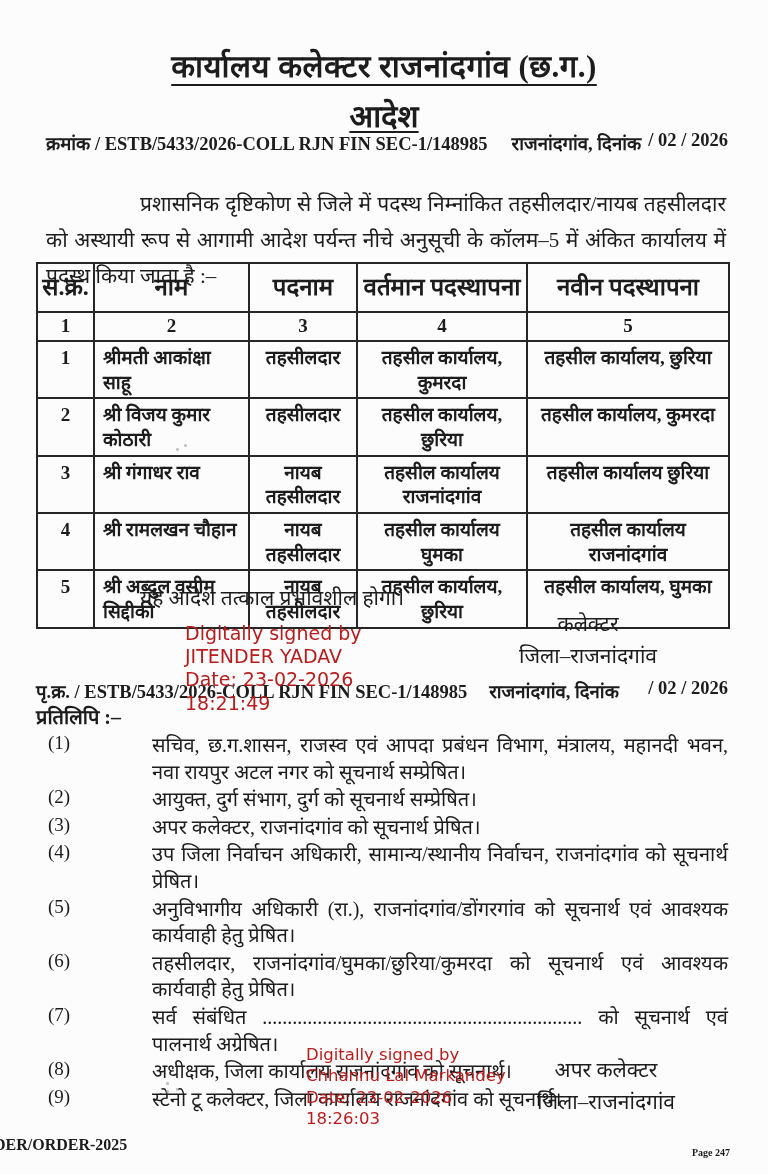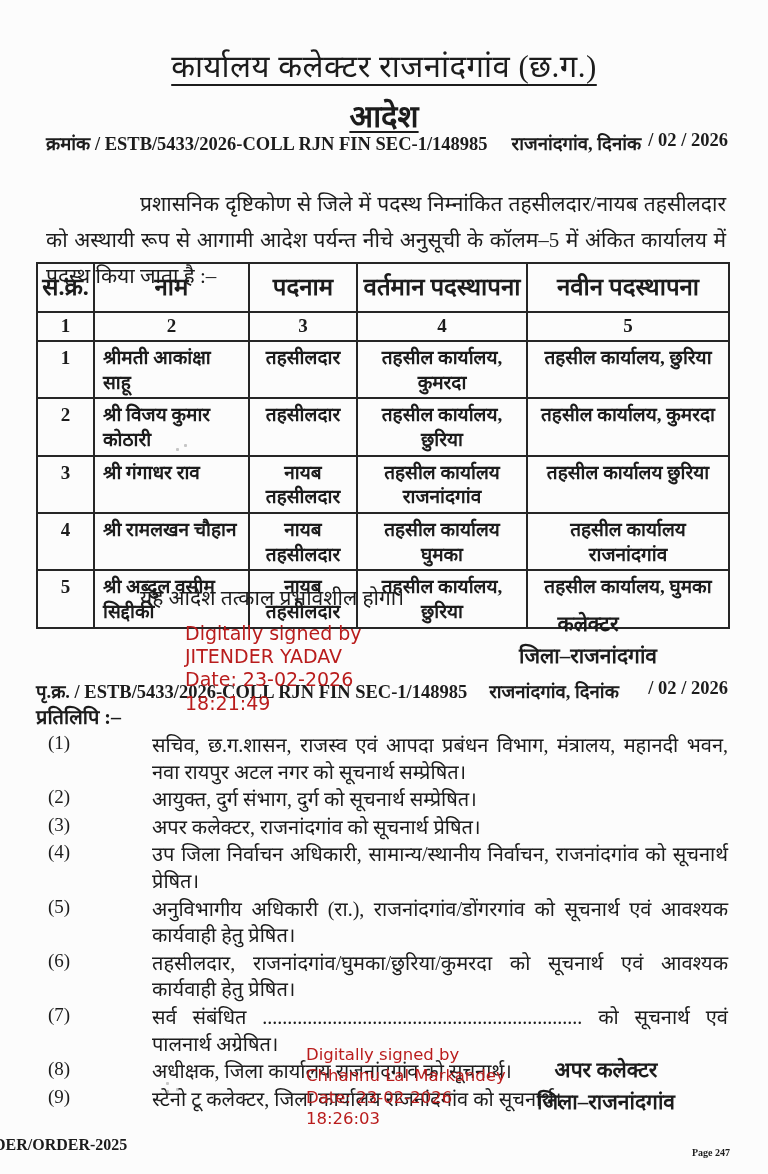--- a/index.html
+++ b/index.html
@@ -4,21 +4,21 @@
 <style>
   html,body{margin:0;padding:0;background:#e8e8e8;}
   .sheet{
     position:relative;width:768px;height:1174px;margin:0 auto;
     background:#fcfcfc;color:#1c1c1c;overflow:hidden;
     font-family:"Liberation Serif", serif;
   }
   
   .title-block{position:absolute;top:44px;left:0;right:0;text-align:center;}
   .doc-title{
-    display:inline-block;font-size:31px;font-weight:400;letter-spacing:.5px;
+    display:inline-block;font-size:31px;font-weight:700;letter-spacing:.5px;
     text-decoration:underline;text-underline-offset:7px;text-decoration-thickness:2px;
   }
   .doc-subtitle{
     margin-top:8px;font-size:31px;font-weight:700;
   }
   .doc-subtitle span{text-decoration:underline;text-underline-offset:4px;text-decoration-thickness:2px;}
   .ref-line{
     position:absolute;top:130px;left:46px;right:40px;display:flex;
     font-size:18.5px;font-weight:600;white-space:nowrap;
   }
@@ -43,21 +43,21 @@
   .order-table tbody.rows td{height:48px;padding-top:4px;}
   .order-table tbody.rows td.name-cell{text-align:left;padding-left:8px;}
   
   .effect-line{position:absolute;top:583px;left:140px;font-size:21px;font-weight:500;}
   .digital-sig{
     position:absolute;font-family:"DejaVu Sans", sans-serif;color:#b91c1c;
     font-weight:500;z-index:2;
   }
   .sig1{top:622px;left:185px;font-size:19px;line-height:1.22;}
   .sig2{top:1044px;left:306px;font-size:16.5px;line-height:1.3;}
-  .authority{position:absolute;text-align:center;font-size:21px;font-weight:700;line-height:1.5;}
+  .authority{position:absolute;text-align:center;font-size:21px;font-weight:400;line-height:1.5;}
   .auth1{top:609px;left:498px;width:180px;}
   .auth2{top:1055px;left:518px;width:176px;}
   
   .endorse-line{
     position:absolute;top:678px;left:36px;right:40px;display:flex;
     font-size:18.5px;font-weight:600;white-space:nowrap;z-index:1;
   }
   .pk-place{margin-left:22px;}
   .pk-date{margin-left:auto;}
   .copy-label{position:absolute;top:703px;left:36px;font-size:20px;font-weight:600;}

